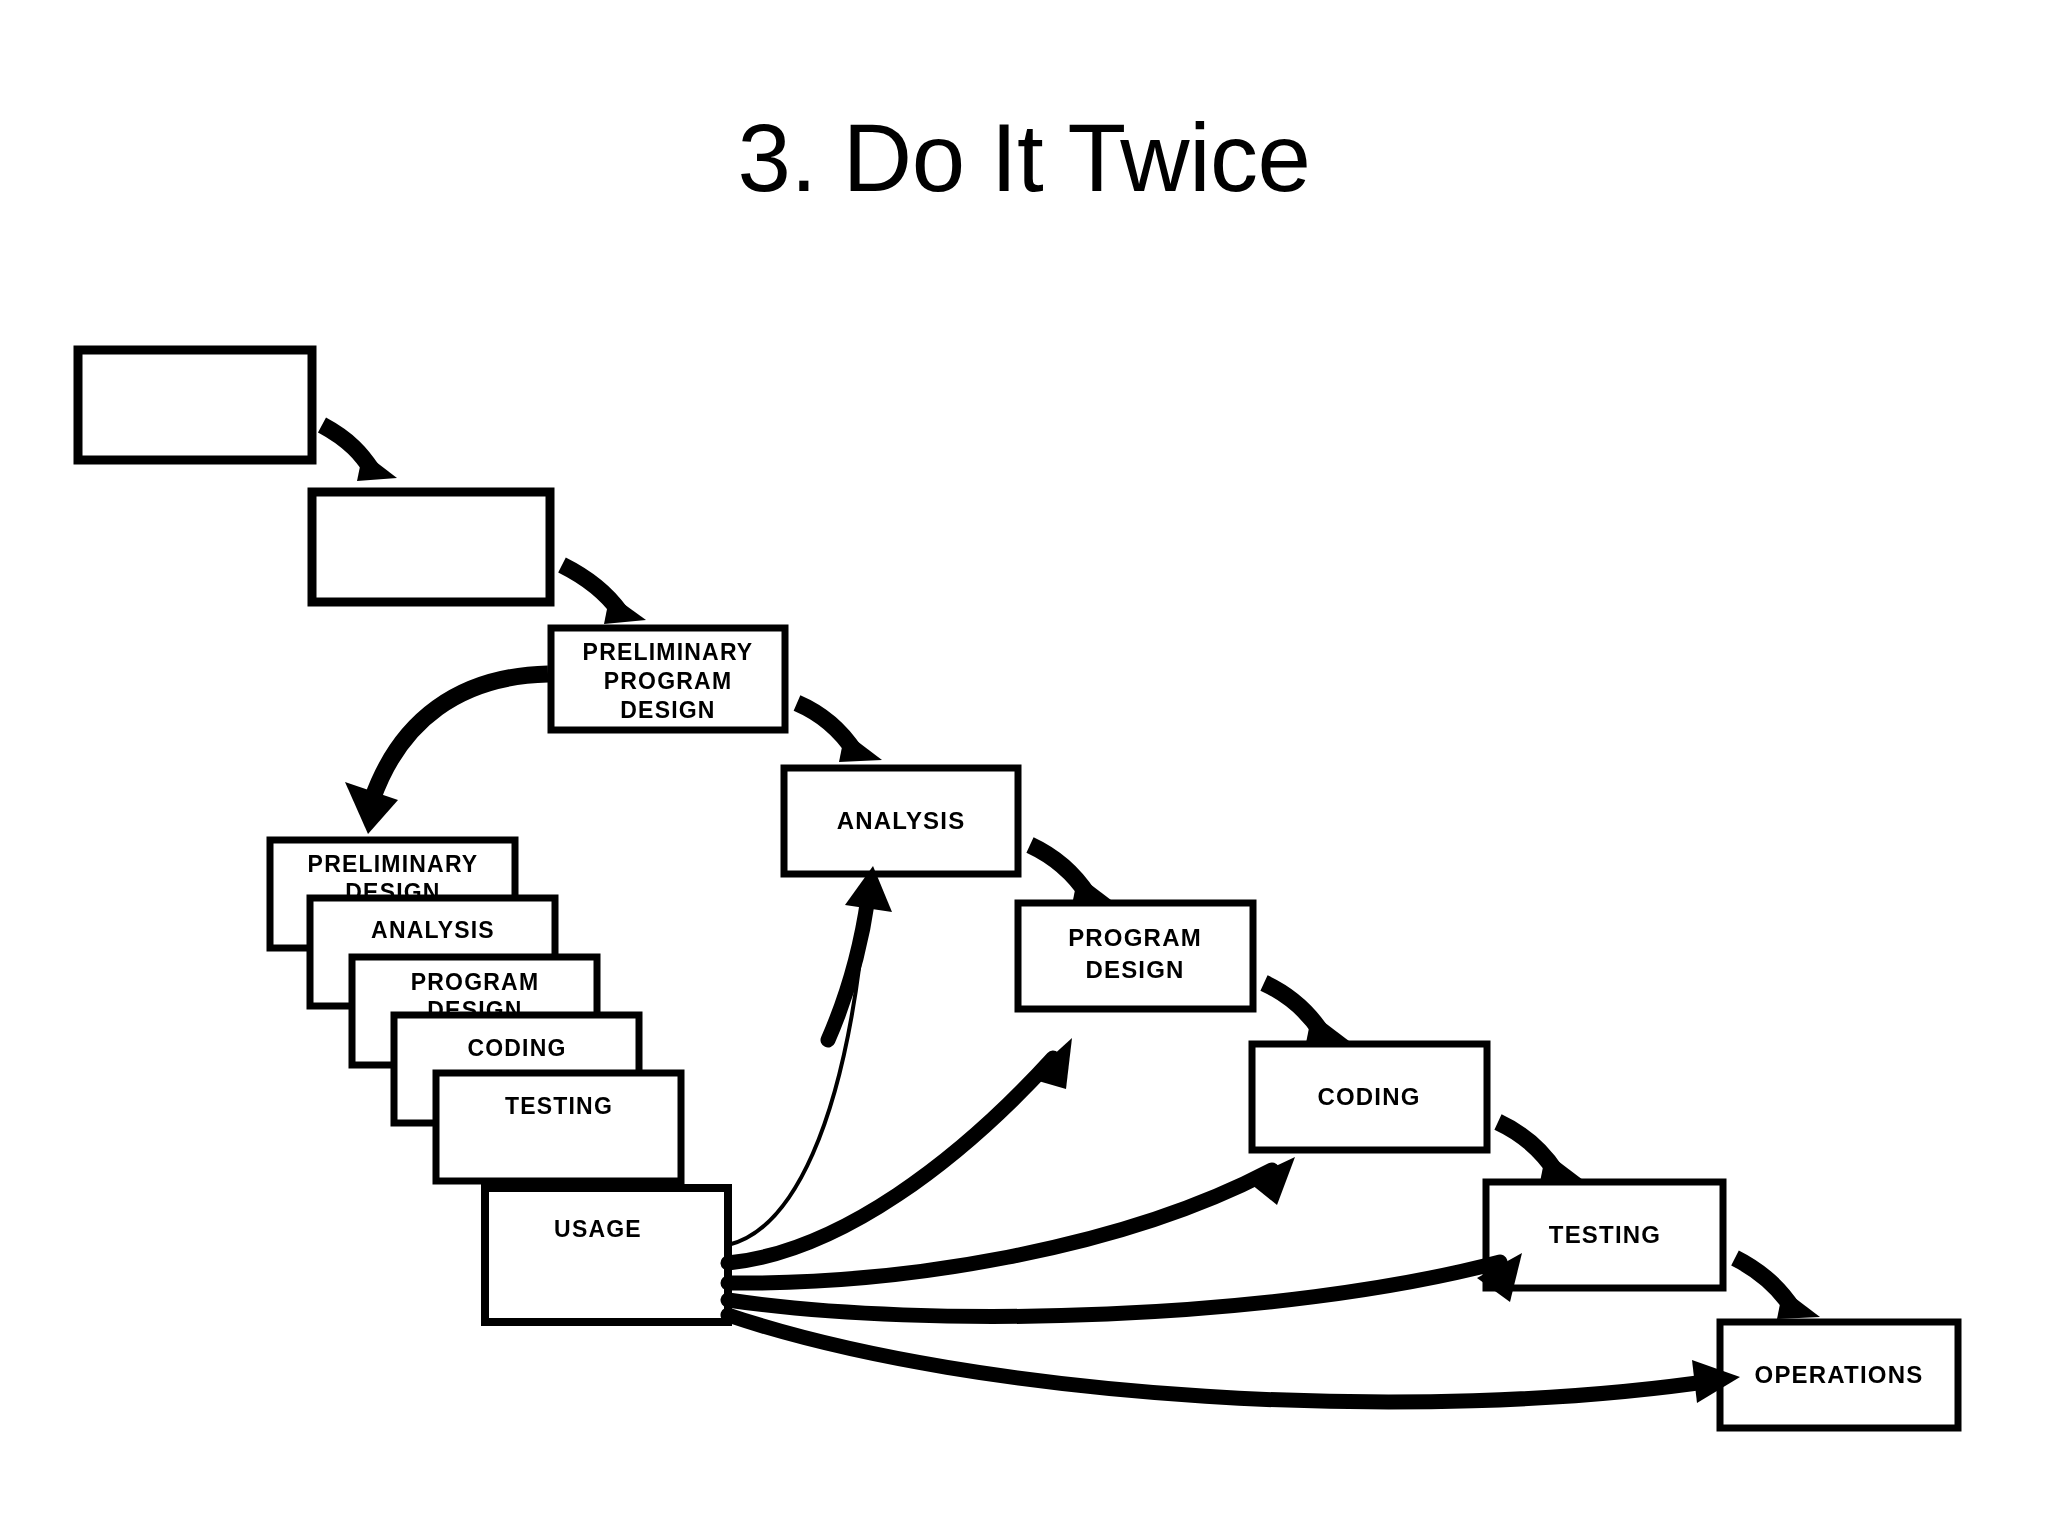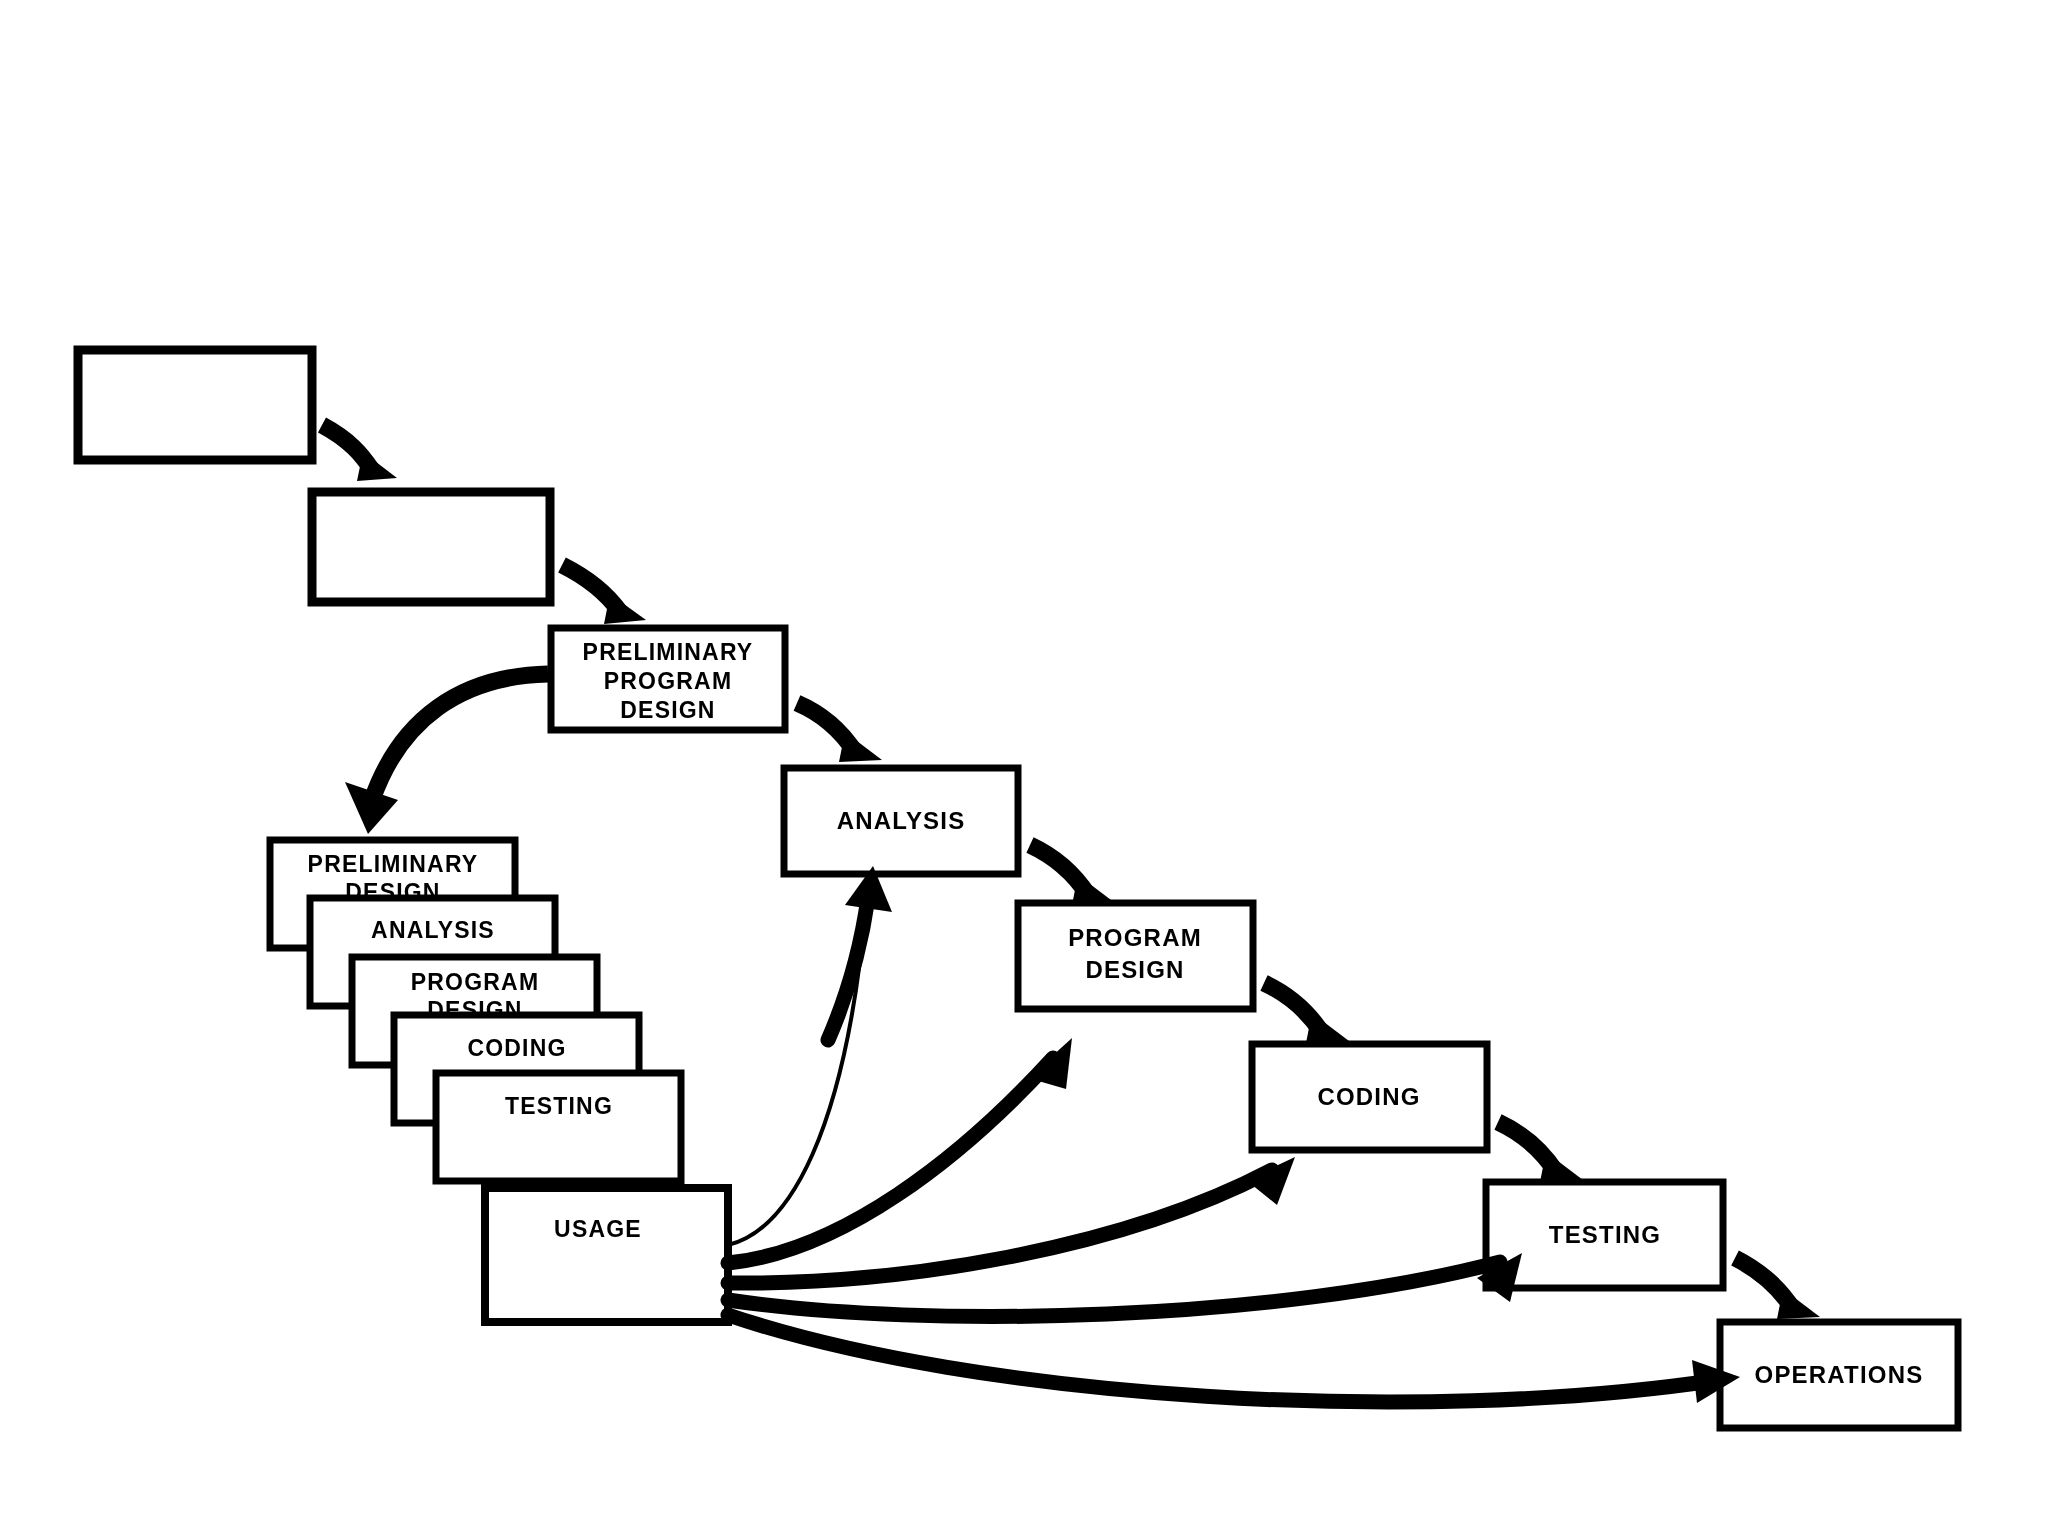--- a/index.html
+++ b/index.html
@@ -64,20 +64,21 @@
     fill: none;
     stroke: #000000;
     stroke-linecap: round;
   }
 </style>
 </head>
 <body>
 
 <div id="slide">
 
+  <div id="slide-title">3. Do It Twice</div>
 
   <svg id="diagram" viewBox="0 0 2048 1536" xmlns="http://www.w3.org/2000/svg">
 
     <g>
       <rect class="box-rect" x="78" y="350" width="234" height="110" stroke-width="9"></rect>
       <text class="box-label" x="195" y="412" font-size="26"></text>
     </g>
 
     <g>
       <path class="flow-arrow" d="M 322 425 C 350 440 362 455 372 470" stroke-width="17"></path>

